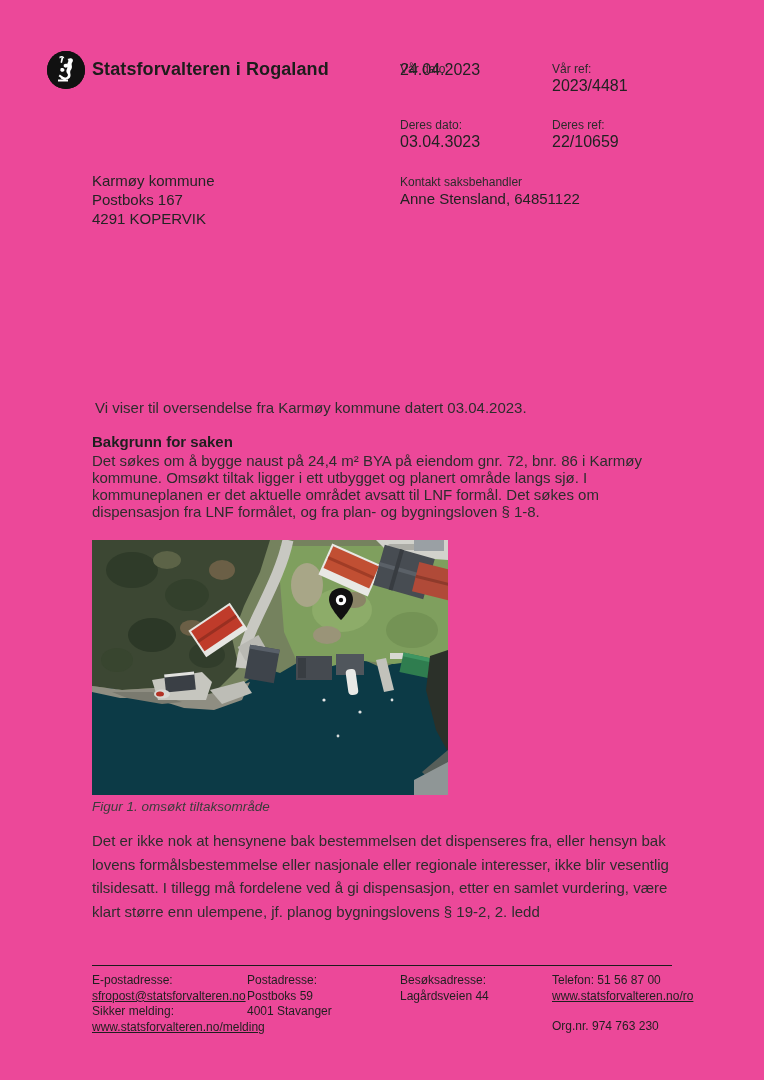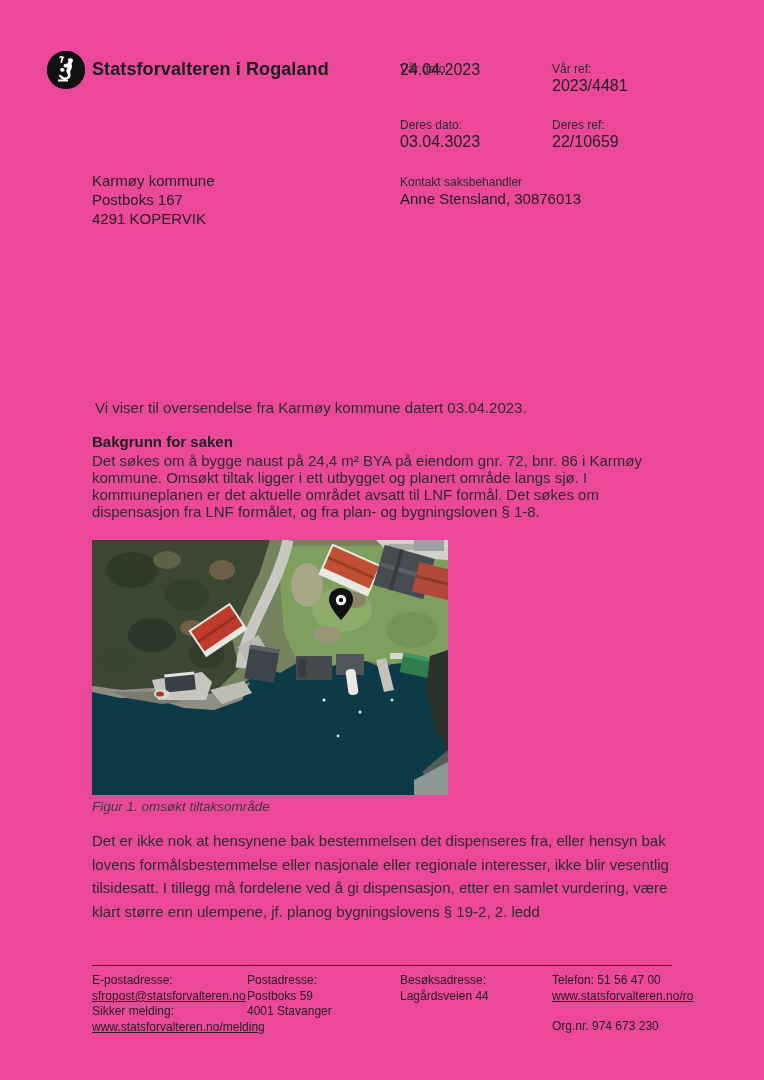--- a/index.html
+++ b/index.html
@@ -69,21 +69,21 @@
   <div class="abs meta-label m-c2" style="top:118px">Deres ref:</div>
   <div class="abs meta-value m-c2" style="top:133px">22/10659</div>
 
   <div class="abs recipient">
     <div>Karmøy kommune</div>
     <div>Postboks 167</div>
     <div>4291 KOPERVIK</div>
   </div>
 
   <div class="abs contact-label">Kontakt saksbehandler</div>
-  <div class="abs contact-value">Anne Stensland, 30876013</div>
+  <div class="abs contact-value">Anne Stensland, 64851122</div>
 
   <div class="abs intro">Vi viser til oversendelse fra Karmøy kommune datert 03.04.2023.</div>
   <div class="abs section-heading">Bakgrunn for saken</div>
   <div class="abs para1">Det søkes om å bygge naust på 24,4 m² BYA på eiendom gnr. 72, bnr. 86 i Karmøy kommune. Omsøkt tiltak ligger i ett utbygget og planert område langs sjø. I kommuneplanen er det aktuelle området avsatt til LNF formål. Det søkes om dispensasjon fra LNF formålet, og fra plan- og bygningsloven § 1-8.</div>
 
   <div class="abs figure">
     <svg width="356" height="255" viewBox="0 0 356 255">
 
       <rect x="0" y="0" width="356" height="255" fill="#0d3c48"></rect>
       <rect x="0" y="120" width="356" height="135" fill="#0c3a46"></rect>
@@ -197,18 +197,18 @@
     <div>Postboks 59</div>
     <div>4001 Stavanger</div>
   </div>
 
   <div class="abs fcol f-c3">
     <div>Besøksadresse:</div>
     <div>Lagårdsveien 44</div>
   </div>
 
   <div class="abs fcol f-c4">
-    <div>Telefon: 51 56 47 00</div>
+    <div>Telefon: 51 56 87 00</div>
     <div class="flink">www.statsforvalteren.no/ro</div>
-    <div class="forg">Org.nr. 974 673 230</div>
+    <div class="forg">Org.nr. 974 763 230</div>
   </div>
 
 </div>
 
 </body></html>

